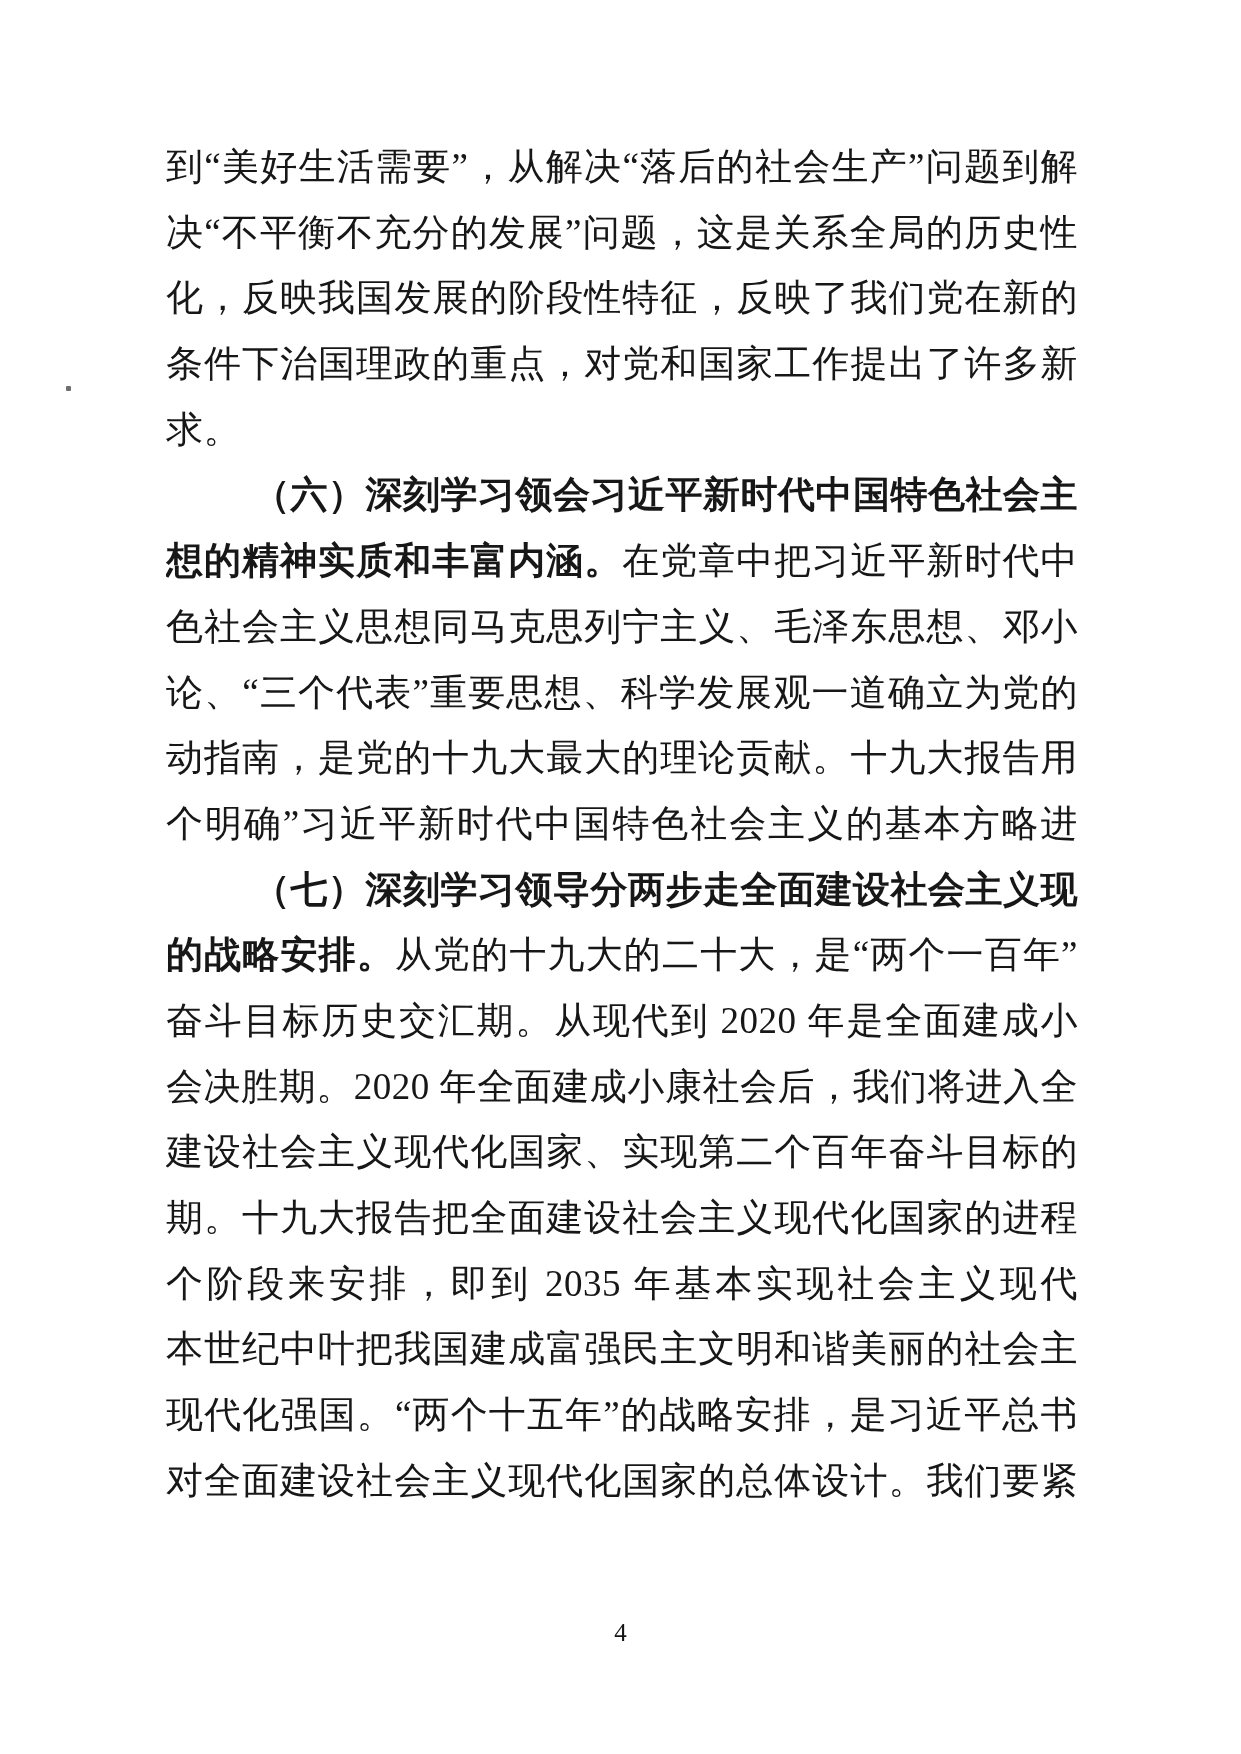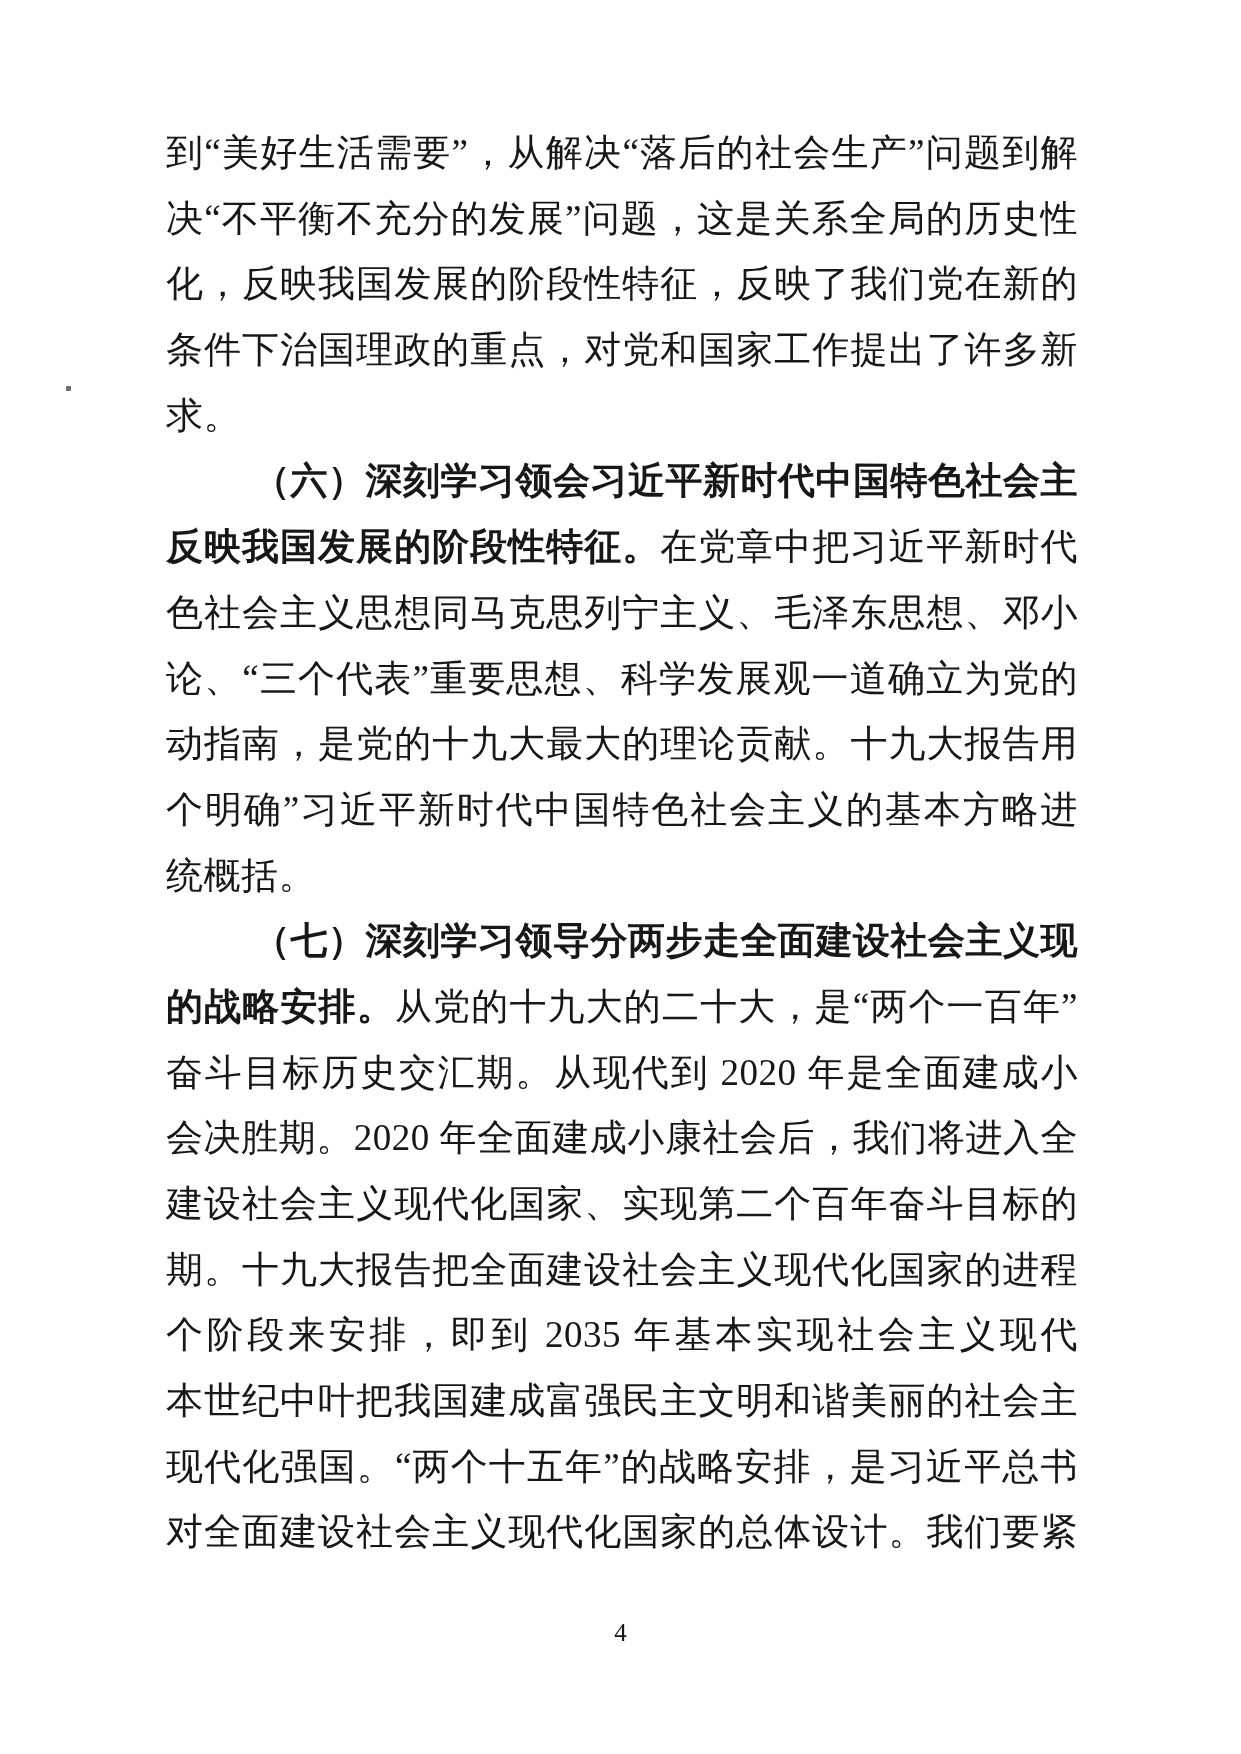--- a/index.html
+++ b/index.html
@@ -15,21 +15,21 @@
     color: #171717;
     overflow: hidden;
   }
   .page {
     position: absolute;
     inset: 0;
   }
   .content {
     position: absolute;
     left: 166px;
-    top: 120px;
+    top: 134px;
     width: 912px;
   }
   .paragraph {
     margin: 0;
   }
   .line {
     font-size: 37px;
     line-height: 65.7px;
     height: 65.7px;
     overflow: hidden;
@@ -80,26 +80,25 @@
   <main class="content">
       <div class="paragraph">
         <div class="line"><span class="seg">到“美好生活需要”，从解决“落后的社会生产”问题到解</span></div>
         <div class="line"><span class="seg">决“不平衡不充分的发展”问题，这是关系全局的历史性变</span></div>
         <div class="line"><span class="seg">化，反映我国发展的阶段性特征，反映了我们党在新的历史</span></div>
         <div class="line"><span class="seg">条件下治国理政的重点，对党和国家工作提出了许多新要</span></div>
         <div class="line line-last"><span class="seg">求。</span></div>
       </div>
       <div class="paragraph">
         <div class="line line-indent"><span class="seg seg-bold">（六）深刻学习领会习近平新时代中国特色社会主义思</span></div>
-        <div class="line"><span class="seg seg-bold">反映我国发展的阶段性特征。</span><span class="seg">在党章中把习近平新时代中国特</span></div>
+        <div class="line"><span class="seg seg-bold">想的精神实质和丰富内涵。</span><span class="seg">在党章中把习近平新时代中国特</span></div>
         <div class="line"><span class="seg">色社会主义思想同马克思列宁主义、毛泽东思想、邓小平理</span></div>
         <div class="line"><span class="seg">论、“三个代表”重要思想、科学发展观一道确立为党的行</span></div>
         <div class="line"><span class="seg">动指南，是党的十九大最大的理论贡献。十九大报告用“八</span></div>
         <div class="line"><span class="seg">个明确”习近平新时代中国特色社会主义的基本方略进行系</span></div>
-        <div class="line line-last"><span class="seg">统概括。</span></div>
       </div>
       <div class="paragraph">
         <div class="line line-indent"><span class="seg seg-bold">（七）深刻学习领导分两步走全面建设社会主义现代化</span></div>
         <div class="line"><span class="seg seg-bold">的战略安排。</span><span class="seg">从党的十九大的二十大，是“两个一百年”</span></div>
         <div class="line"><span class="seg">奋斗目标历史交汇期。从现代到 2020 年是全面建成小康社</span></div>
         <div class="line"><span class="seg">会决胜期。2020 年全面建成小康社会后，我们将进入全面</span></div>
         <div class="line"><span class="seg">建设社会主义现代化国家、实现第二个百年奋斗目标的时</span></div>
         <div class="line"><span class="seg">期。十九大报告把全面建设社会主义现代化国家的进程分两</span></div>
         <div class="line"><span class="seg">个阶段来安排，即到 2035 年基本实现社会主义现代化，到</span></div>
         <div class="line"><span class="seg">本世纪中叶把我国建成富强民主文明和谐美丽的社会主义</span></div>

